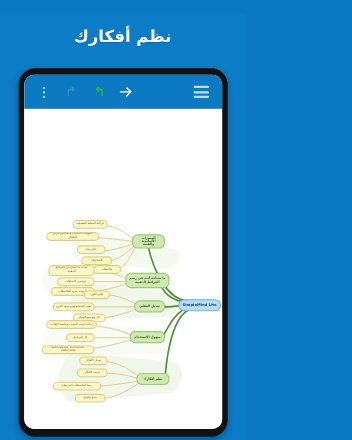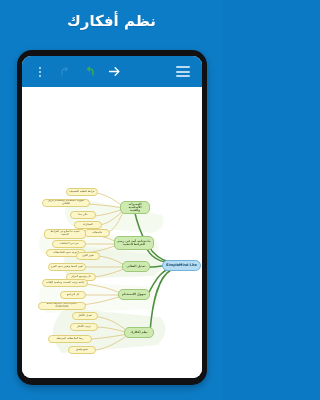--- a/index.html
+++ b/index.html
@@ -2,21 +2,21 @@
 <html><head>
 <meta charset="utf-8">
 <style>
   * { margin:0; padding:0; box-sizing:border-box; }
   html,body { width:223px; height:400px; overflow:hidden; }
   body {
     font-family:"DejaVu Sans", sans-serif;
     background:#0b79c4;
     position:relative;
   }
-  #app-root { position:absolute; inset:0; background:#0d7cc6; }
+  #app-root { position:absolute; inset:0; background:#0d7cc6;margin-top:12px; }
 
   
   .promo-title {
     position:absolute; top:12px; left:0; width:223px;
     text-align:center; color:#ffffff;
     font-size:15px; font-weight:700;
     direction:rtl; letter-spacing:.2px;
     text-shadow:0 1px 1px rgba(0,0,0,.12);
   }
 

